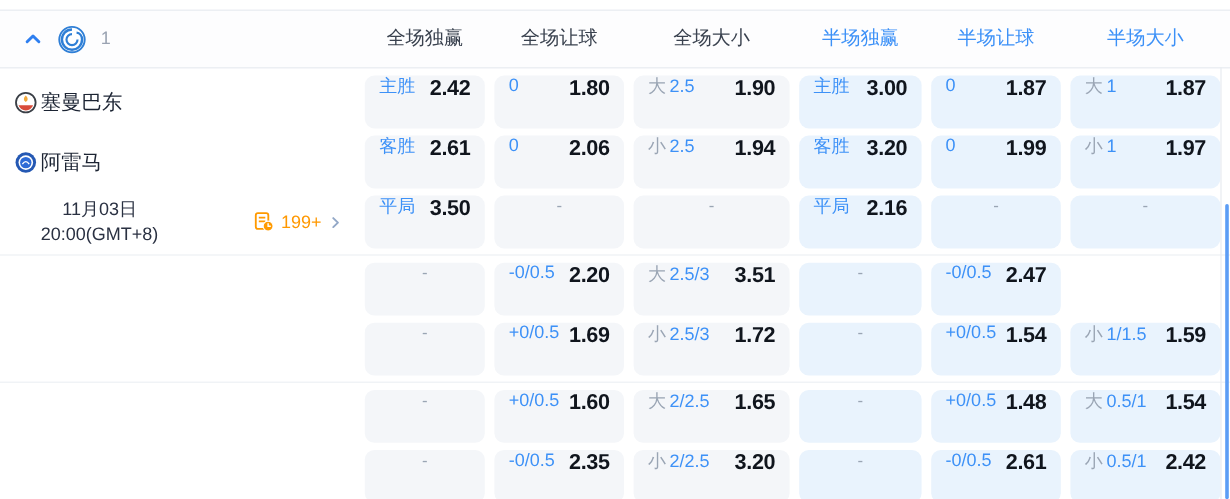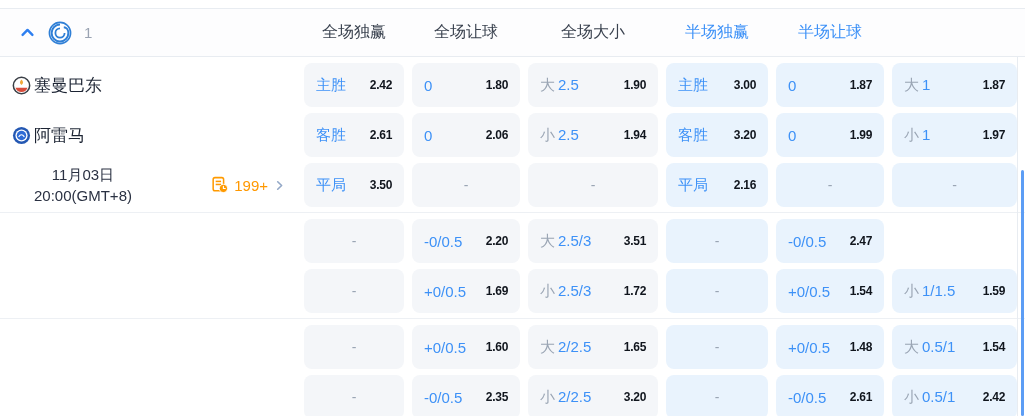--- a/index.html
+++ b/index.html
@@ -10,27 +10,27 @@
   
   .league-bar{height:47px;margin-top:8px;border-top:1px solid #e8ecf1;border-bottom:1px solid #e8ecf1;
               background:#fdfdfe;}
   .left-head{display:flex;align-items:center;gap:12px;padding-left:19px;}
   .league-title{font-size:20px;font-weight:700;color:#1b2230;letter-spacing:1.5px;}
   .match-count{font-size:15px;color:#9aa3b2;}
   .col-head{text-align:center;font-size:16px;color:#3a424f;}
   .col-head.half{color:#3d91f7;}
   
   .row{height:44px;margin-top:6px;}
-  .cell{height:44px;border-radius:8px;background:#f4f6f9;display:flex;align-items:center;
+  .cell{height:44px;border-radius:8px;background:#f4f6f9;display:flex;
         justify-content:space-between;padding:0 12px;box-sizing:border-box;cursor:pointer;}
   .cell.half{background:#e9f3fd;}
   .cell.dash{justify-content:center;color:#9aa5b4;font-size:14px;cursor:default;}
   .lbl{font-size:15px;color:#3d91f7;white-space:nowrap;}
   .pfx{color:#9aa5b4;margin-right:3px;}
-  .val{font-size:12px;font-weight:700;color:#10151d;letter-spacing:-0.3px;}
+  .val{font-size:18px;font-weight:700;color:#10151d;letter-spacing:-0.3px;}
   
   .left-cell{display:flex;align-items:center;height:100%;padding-left:12px;box-sizing:border-box;gap:3px;}
   .team-name{font-size:17px;color:#1c2433;}
   .crest,.m-icon,.chev-r,.chev,.logo{display:inline-flex;align-items:center;}
   .meta-cell{justify-content:space-between;padding-right:10px;}
   .date-block{text-align:center;font-size:15px;color:#2a3142;line-height:1.4;width:142px;}
   .markets{display:flex;align-items:center;gap:5px;cursor:pointer;}
   .markets-count{color:#ff9800;font-size:15px;}
   .divider{border-top:1px solid #edf0f4;margin-top:5px;}
   .vline{position:absolute;left:1017px;top:56px;bottom:0;width:1px;background:#e8ecf1;}
@@ -55,20 +55,21 @@
         </svg>
       </span>
       <span class="match-count">1</span>
     </div>
 
   <div class="col-head">全场独赢</div>
       <div class="col-head">全场让球</div>
       <div class="col-head">全场大小</div>
       <div class="col-head half">半场独赢</div>
       <div class="col-head half">半场让球</div>
+      <div class="col-head half">半场大小</div>
     </div>
 
   <div>
       <div class="grid row">
         <div class="left-cell">
           <span class="crest">
             <svg width="19" height="19" viewBox="0 0 20 20">
               <circle cx="10" cy="10" r="8.6" fill="#fff" stroke="#3a3f46" stroke-width="1.6"></circle>
               <path d="M3.6 12.4 a6.8 6.8 0 0 0 12.8 0 z" fill="#d84b3a"></path>
               <path d="M10 3.8 c-2.2 2.2-2.2 4.4 0 5.6 c2.2-1.2 2.2-3.4 0-5.6" fill="#f2a93b"></path>

